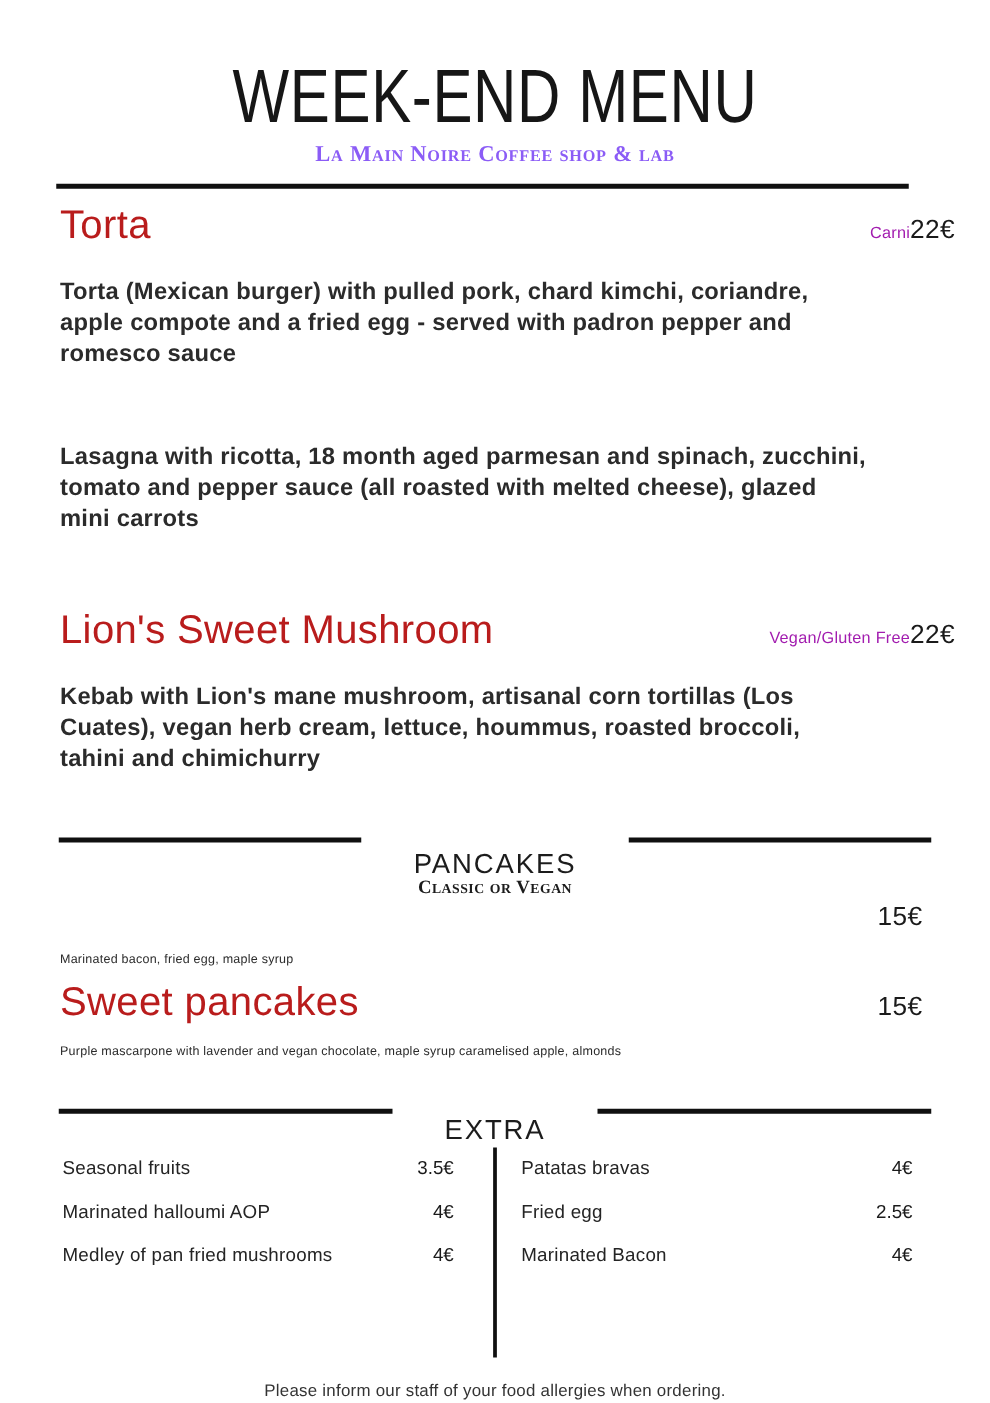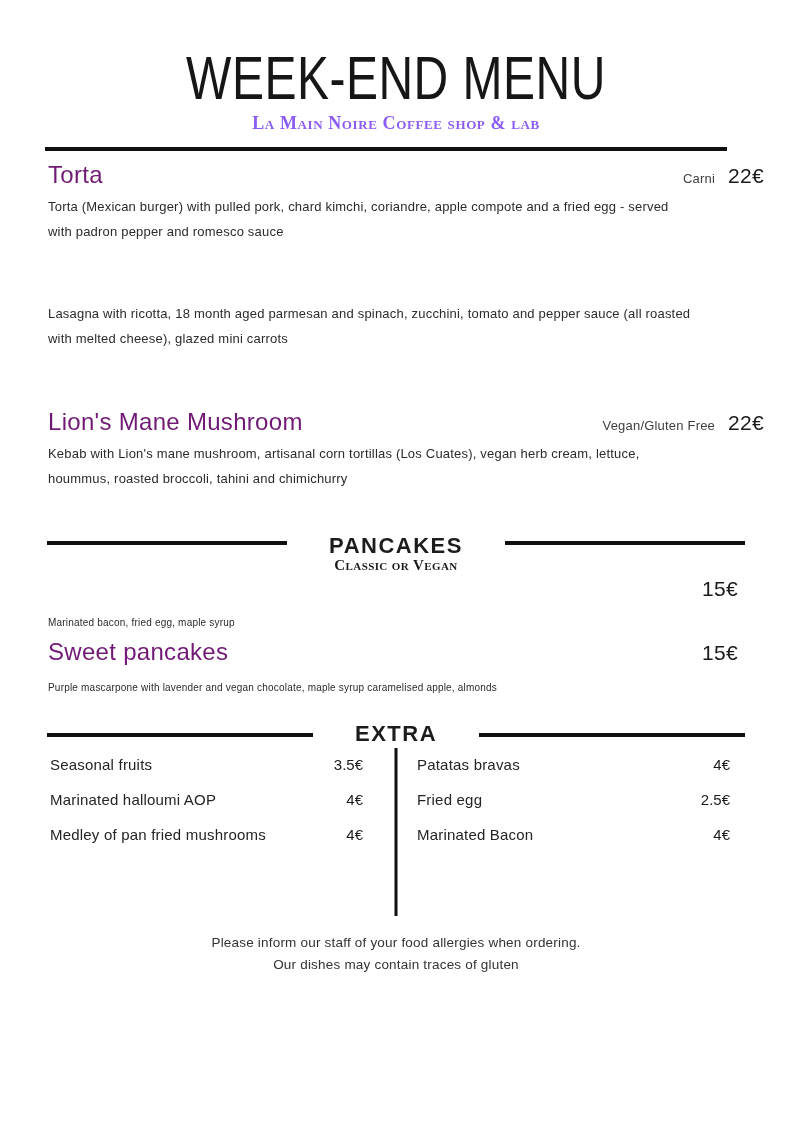--- a/index.html
+++ b/index.html
@@ -41,63 +41,64 @@
     height: 4px;
     background: #101010;
     margin: 13px 65px 0 45px;
   }
 
   
   .mains { padding: 10px 28px 0 48px; }
   .main-item + .main-item { margin-top: 57px; }
   .item-head { display: flex; align-items: baseline; }
   .item-name {
-    font-size: 24px;
+    font-size: 32px;
     font-weight: 400;
     letter-spacing: 0.3px;
-    color: #701a75;
+    color: #b91c1c;
   }
   .head-spacer { flex: 1; }
   .item-tag {
     font-size: 13px;
-    color: #404040;
-    margin-right: 13px;
+    color: #a21caf;
     letter-spacing: 0.2px;
   }
   .item-price {
     font-size: 21px;
     color: #1a1a1a;
     letter-spacing: 0.3px;
   }
   .item-desc {
-    margin-top: 5px;
+    margin-top: 23px;
     max-width: 645px;
-    font-size: 13px;
+    font-size: 19px;
     line-height: 25px;
     letter-spacing: 0.2px;
     color: #2b2b2b;
+    font-weight: bold;
   }
 
   
   .section-head {
     display: flex;
     align-items: flex-start;
     margin: 43px 47px 0;
   }
   .section-head.extra-head { margin-top: 22px; }
   .section-rule { flex: 1; height: 4px; background: #101010; }
   .section-head.pancakes-head .section-rule { margin-top: 7px; }
   .section-head.extra-head .section-rule { margin-top: 11px; }
   .section-titles { text-align: center; padding: 0 42px; }
   .section-title {
     font-size: 22px;
-    font-weight: 700;
+    font-weight: 400;
     letter-spacing: 1.5px;
     color: #1c1c1c;
     line-height: 24px;
+    margin-top: 16px;
   }
   .section-subtitle {
     font-family: "Liberation Serif", serif;
     font-variant: small-caps;
     font-weight: 700;
     font-size: 15px;
     letter-spacing: 0.4px;
     color: #1c1c1c;
     margin-top: -1px;
   }
@@ -174,21 +175,21 @@
       </div>
       <p class="item-desc">Torta (Mexican burger) with pulled pork, chard kimchi, coriandre,  apple compote and a fried egg - served with padron pepper and romesco sauce</p>
     </div>
 
     <div class="main-item">
       <p class="item-desc">Lasagna with ricotta, 18 month aged parmesan and spinach, zucchini, tomato and pepper sauce  (all roasted with melted cheese), glazed mini carrots</p>
     </div>
 
     <div class="main-item">
       <div class="item-head">
-        <span class="item-name">Lion's Mane Mushroom</span>
+        <span class="item-name">Lion's Sweet Mushroom</span>
         <span class="head-spacer"></span>
         <span class="item-tag">Vegan/Gluten Free</span>
         <span class="item-price">22€</span>
       </div>
       <p class="item-desc">Kebab with Lion's mane mushroom, artisanal corn tortillas (Los Cuates), vegan herb cream, lettuce, hoummus, roasted broccoli, tahini and chimichurry</p>
     </div>
 
   </section>
 
   <div class="section-head pancakes-head">

